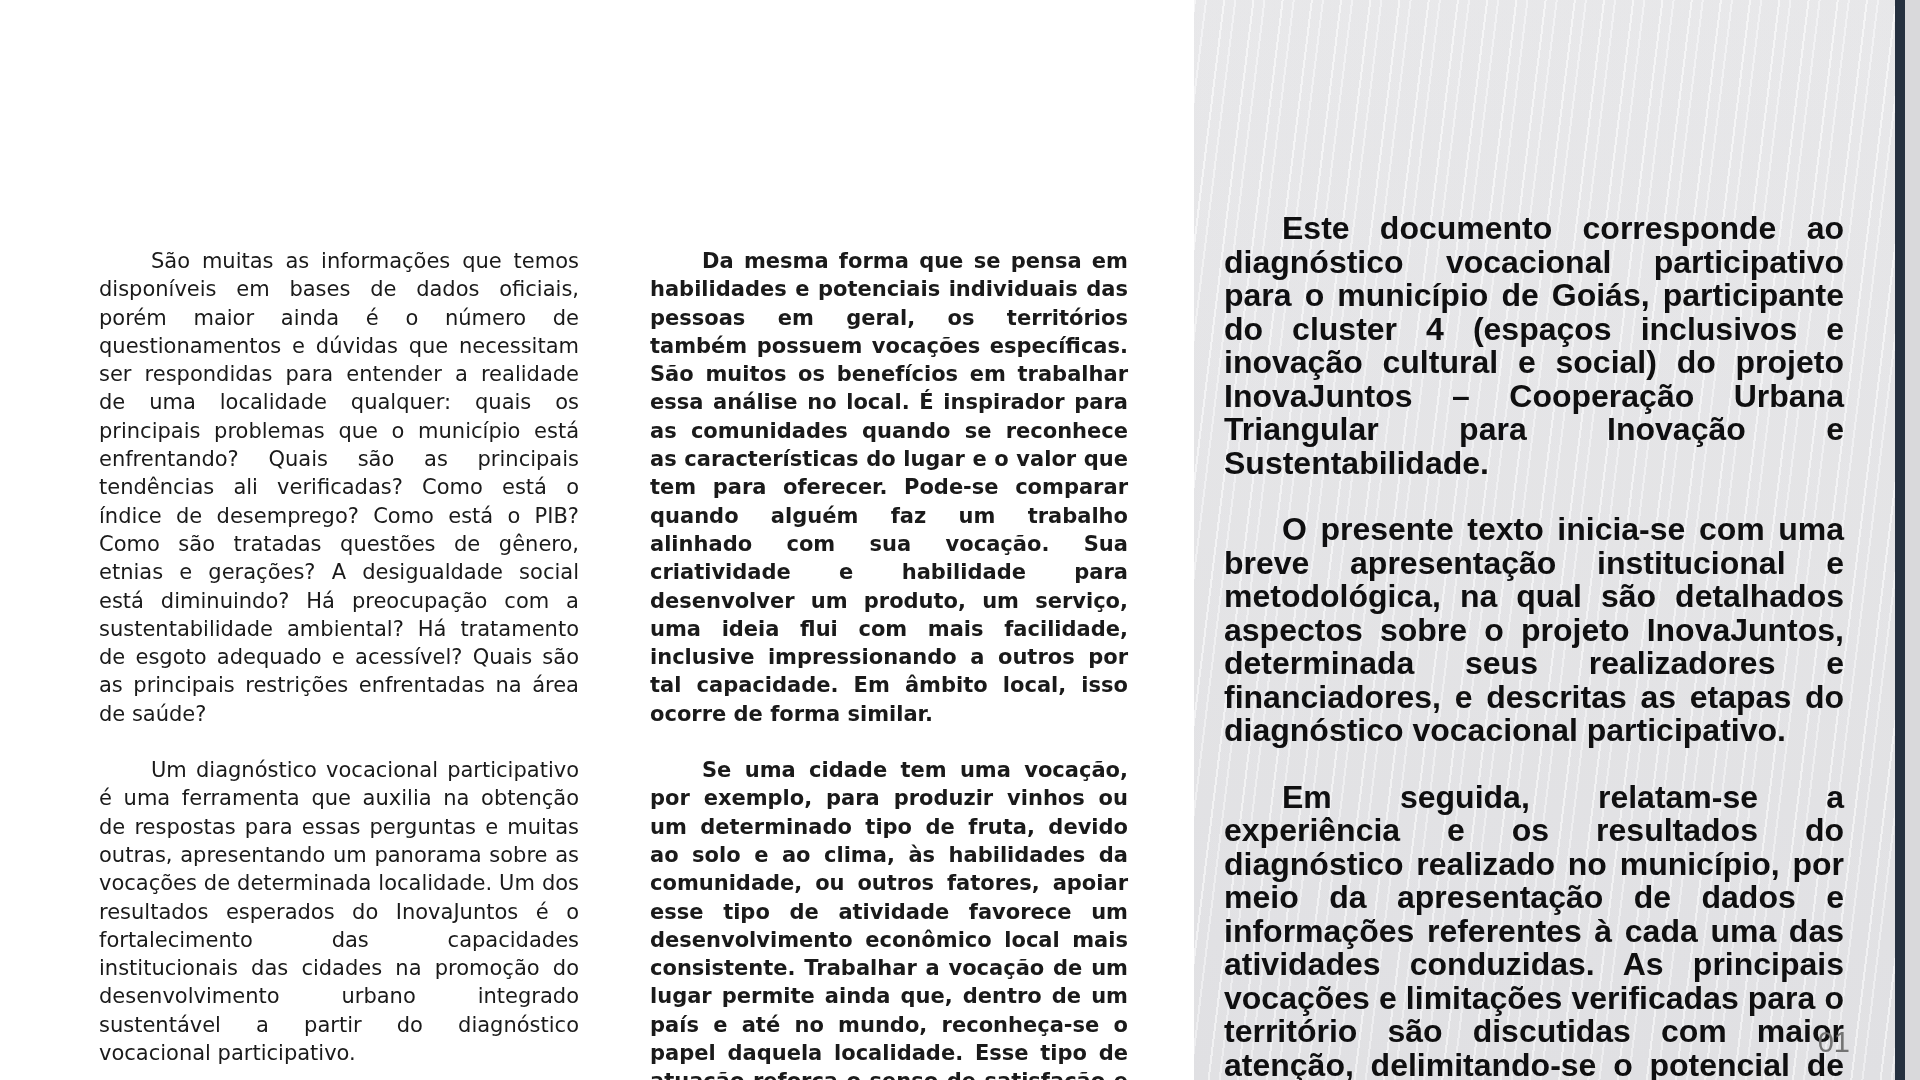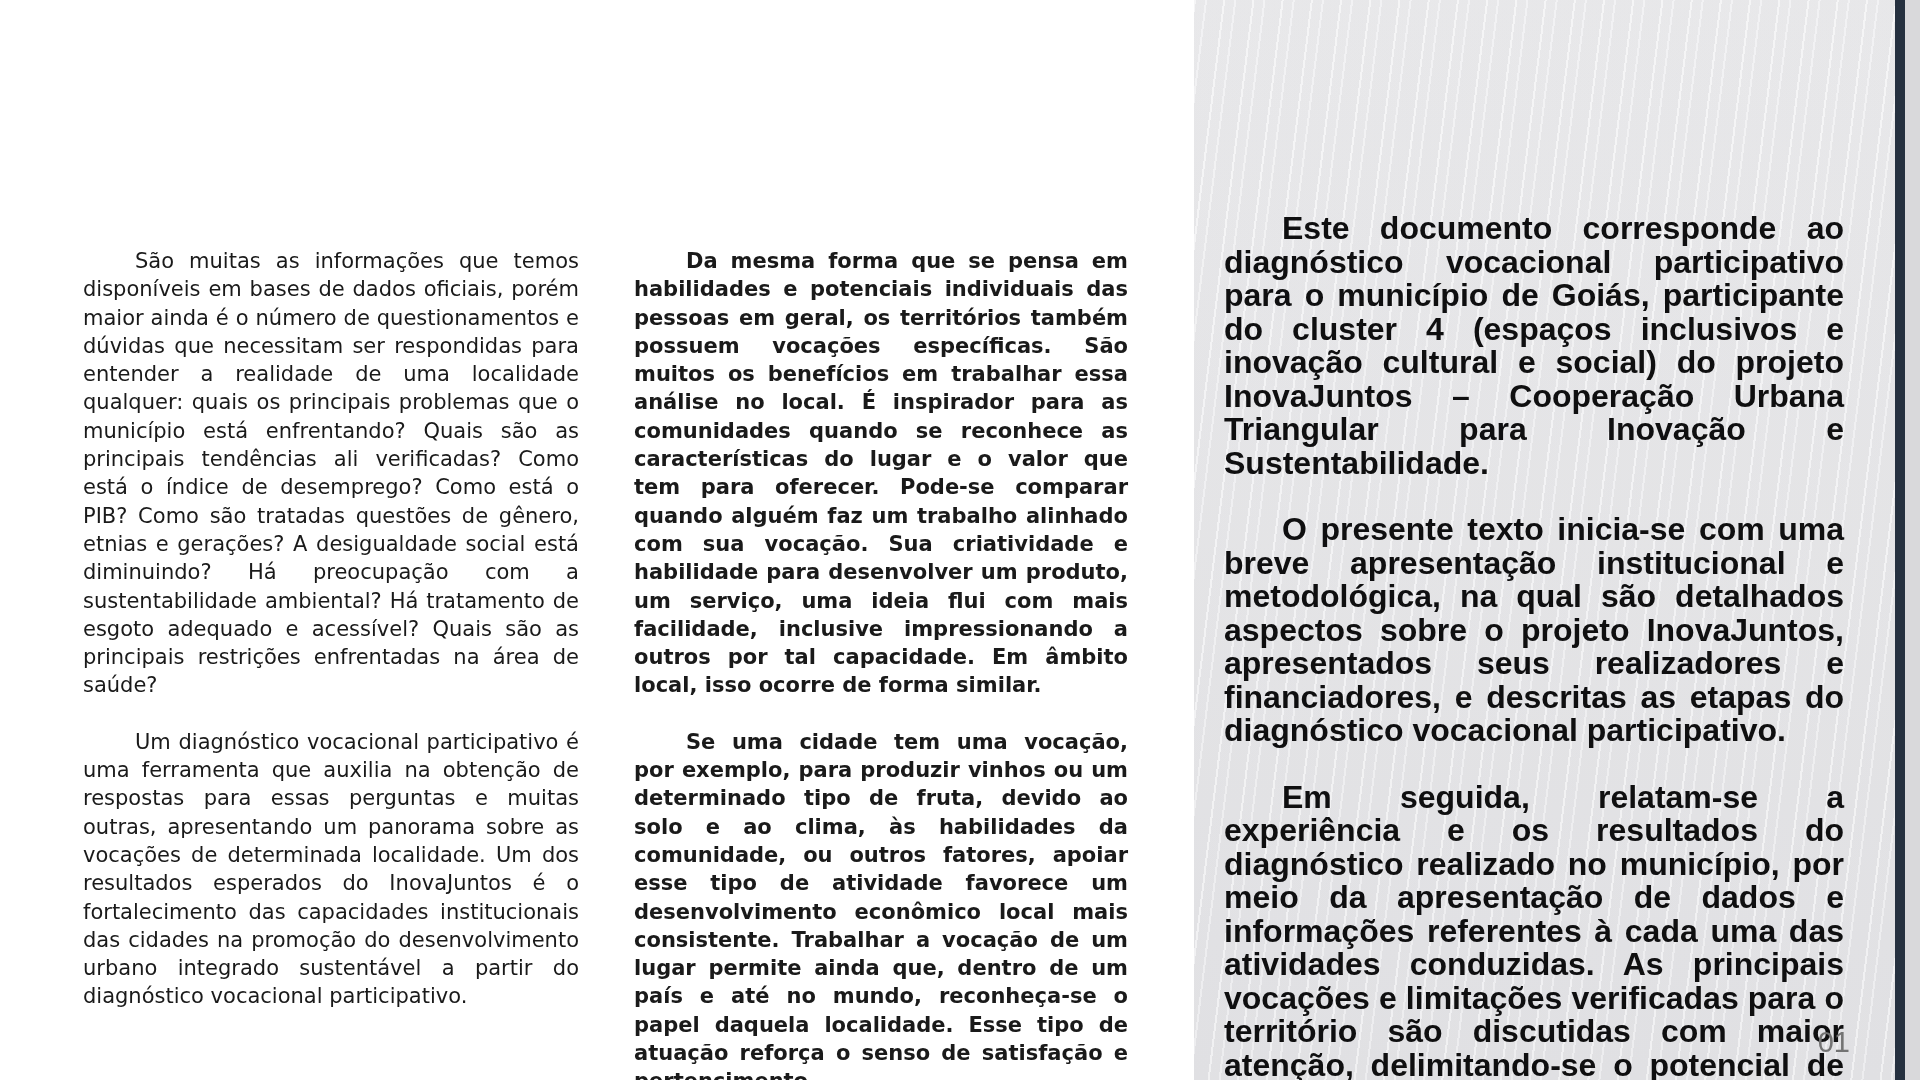--- a/index.html
+++ b/index.html
@@ -9,21 +9,21 @@
     font-family:"DejaVu Sans","Liberation Sans",sans-serif;
   }
   
   .text-col{
     position:absolute;
     text-align:justify;
     color:#1a1a1a;
     font-size:21px;
     line-height:28.3px;
   }
-  .text-col p{margin:0 0 28px 0;text-indent:52px;}
+  .text-col p{margin:0 0 28px 16px;text-indent:52px;}
   #col1{left:83px;top:247px;width:496px;}
   #col2{left:634px;top:247px;width:494px;font-weight:bold;}
 
   
   #panel{
     position:absolute;left:1194px;top:0;width:701px;height:1080px;
     background-color:#e9e9eb;
     background-image:
       repeating-linear-gradient(97deg,
         rgba(255,255,255,0.45) 0 2px,
@@ -64,21 +64,21 @@
 
 <div id="col2" class="text-col">
   <p>Da mesma forma que se pensa em habilidades e potenciais individuais das pessoas em geral, os territórios também possuem vocações específicas. São muitos os benefícios em trabalhar essa análise no local. É inspirador para as comunidades quando se reconhece as características do lugar e o valor que tem para oferecer. Pode-se comparar quando alguém faz um trabalho alinhado com sua vocação. Sua criatividade e habilidade para desenvolver um produto, um serviço, uma ideia flui com mais facilidade, inclusive impressionando a outros por tal capacidade. Em âmbito local, isso ocorre de forma similar.</p>
   <p>Se uma cidade tem uma vocação, por exemplo, para produzir vinhos ou um determinado tipo de fruta, devido ao solo e ao clima, às habilidades da comunidade, ou outros fatores, apoiar esse tipo de atividade favorece um desenvolvimento econômico local mais consistente. Trabalhar a vocação de um lugar permite ainda que, dentro de um país e até no mundo, reconheça-se o papel daquela localidade. Esse tipo de atuação reforça o senso de satisfação e pertencimento.</p>
 </div>
 
 <div id="panel">
 
   <div id="col3">
     <p>Este documento corresponde ao diagnóstico vocacional participativo para o município de Goiás, participante do cluster 4 (espaços inclusivos e inovação cultural e social) do projeto InovaJuntos – Cooperação Urbana Triangular para Inovação e Sustentabilidade.</p>
-    <p>O presente texto inicia-se com uma breve apresentação institucional e metodológica, na qual são detalhados aspectos sobre o projeto InovaJuntos, apresentados seus realizadores e financiadores, e descritas as etapas do diagnóstico vocacional participativo.</p>
+    <p>O presente texto inicia-se com uma breve apresentação institucional e metodológica, na qual são detalhados aspectos sobre o projeto InovaJuntos, determinada seus realizadores e financiadores, e descritas as etapas do diagnóstico vocacional participativo.</p>
     <p>Em seguida, relatam-se a experiência e os resultados do diagnóstico realizado no município, por meio da apresentação de dados e informações referentes à cada uma das atividades conduzidas. As principais vocações e limitações verificadas para o território são discutidas com maior atenção, delimitando-se o potencial de atuação do município em análise.</p>
   </div>
 </div>
 
 <div id="page-number">01</div>
 
 <div id="accent-bar"></div>
 <div id="edge-strip"></div>
 
 </body></html>

